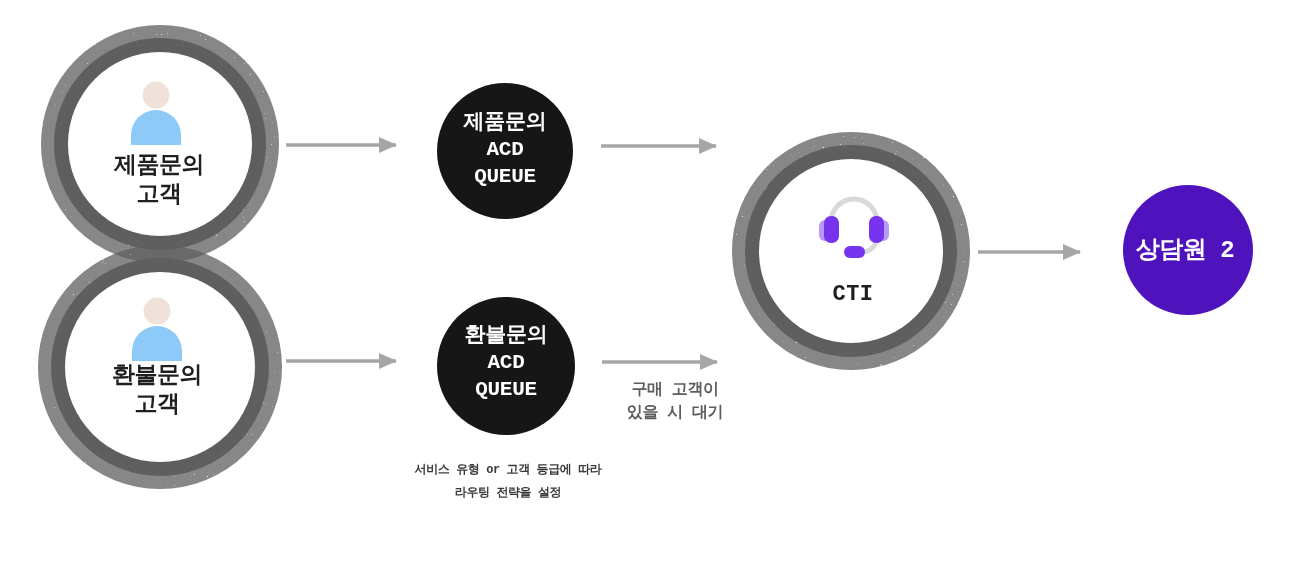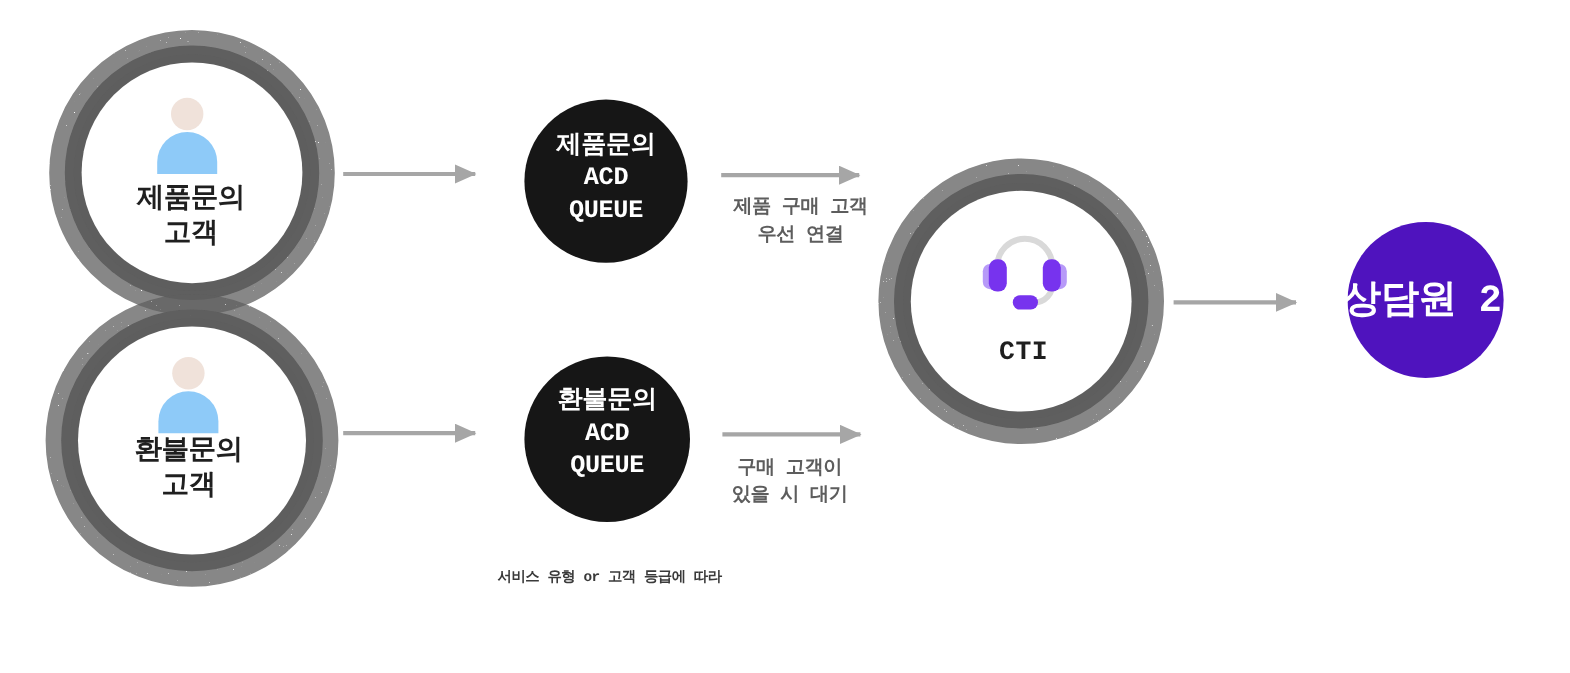--- a/index.html
+++ b/index.html
@@ -12,21 +12,21 @@
   .stage{position:absolute;left:0;top:0;width:1308px;height:561px;}
   svg.art{position:absolute;left:0;top:0;}
   .txt{
     position:absolute;transform:translate(-50%,-50%);
     text-align:center;white-space:nowrap;
     font-family:Liberation Mono, monospace;
   }
   .node-label{font-size:23px;font-weight:600;line-height:29px;color:var(--label_text,#1f1f1f);letter-spacing:-0.5px;}
   .queue-label{font-size:21px;font-weight:600;line-height:27px;color:var(--queue_text,#ffffff);letter-spacing:-0.3px;}
   .cti-label{font-size:22px;font-weight:600;color:var(--label_text,#161616);letter-spacing:0.5px;}
-  .agent-label{font-size:32px;font-weight:600;color:var(--agent_text,#ffffff);letter-spacing:-0.5px;}
+  .agent-label{font-size:24px;font-weight:600;color:var(--agent_text,#ffffff);letter-spacing:-0.5px;}
   .edge-label{font-size:16px;font-weight:600;line-height:23px;color:var(--edge_label_text,#5d5d5d);letter-spacing:-0.4px;}
   .note-label{font-size:12px;font-weight:600;line-height:23px;color:var(--note_text,#3a3a3a);letter-spacing:-0.4px;}
 </style>
 </head>
 <body>
 
 <div class="stage">
 
   <svg class="art" width="1308" height="561" viewBox="0 0 1308 561">
     <defs>
@@ -120,27 +120,24 @@
   <div class="txt queue-label" style="left:506px;top:362px">
     <div>환불문의</div>
     <div>ACD</div>
     <div>QUEUE</div>
   </div>
 
   <div class="txt cti-label" style="left:853px;top:294px">CTI</div>
 
   <div class="txt agent-label" style="left:1185px;top:249px">상담원 2</div>
 
-  <div class="txt edge-label" style="left:667px;top:185px">
-    <div>제품 구매 고객</div>
-    <div>우선 연결</div>
-  </div>
 
-  <div class="txt edge-label" style="left:658px;top:402px">
+  <div class="txt edge-label" style="left:675px;top:402px">
     <div>구매 고객이</div>
     <div>있을 시 대기</div>
   </div>
 
   <div class="txt note-label" style="left:508px;top:482px">
     <div>서비스 유형 or 고객 등급에 따라</div>
+    <div>라우팅 전략을 설정</div>
   </div>
 
 </div>
 
 </body></html>

